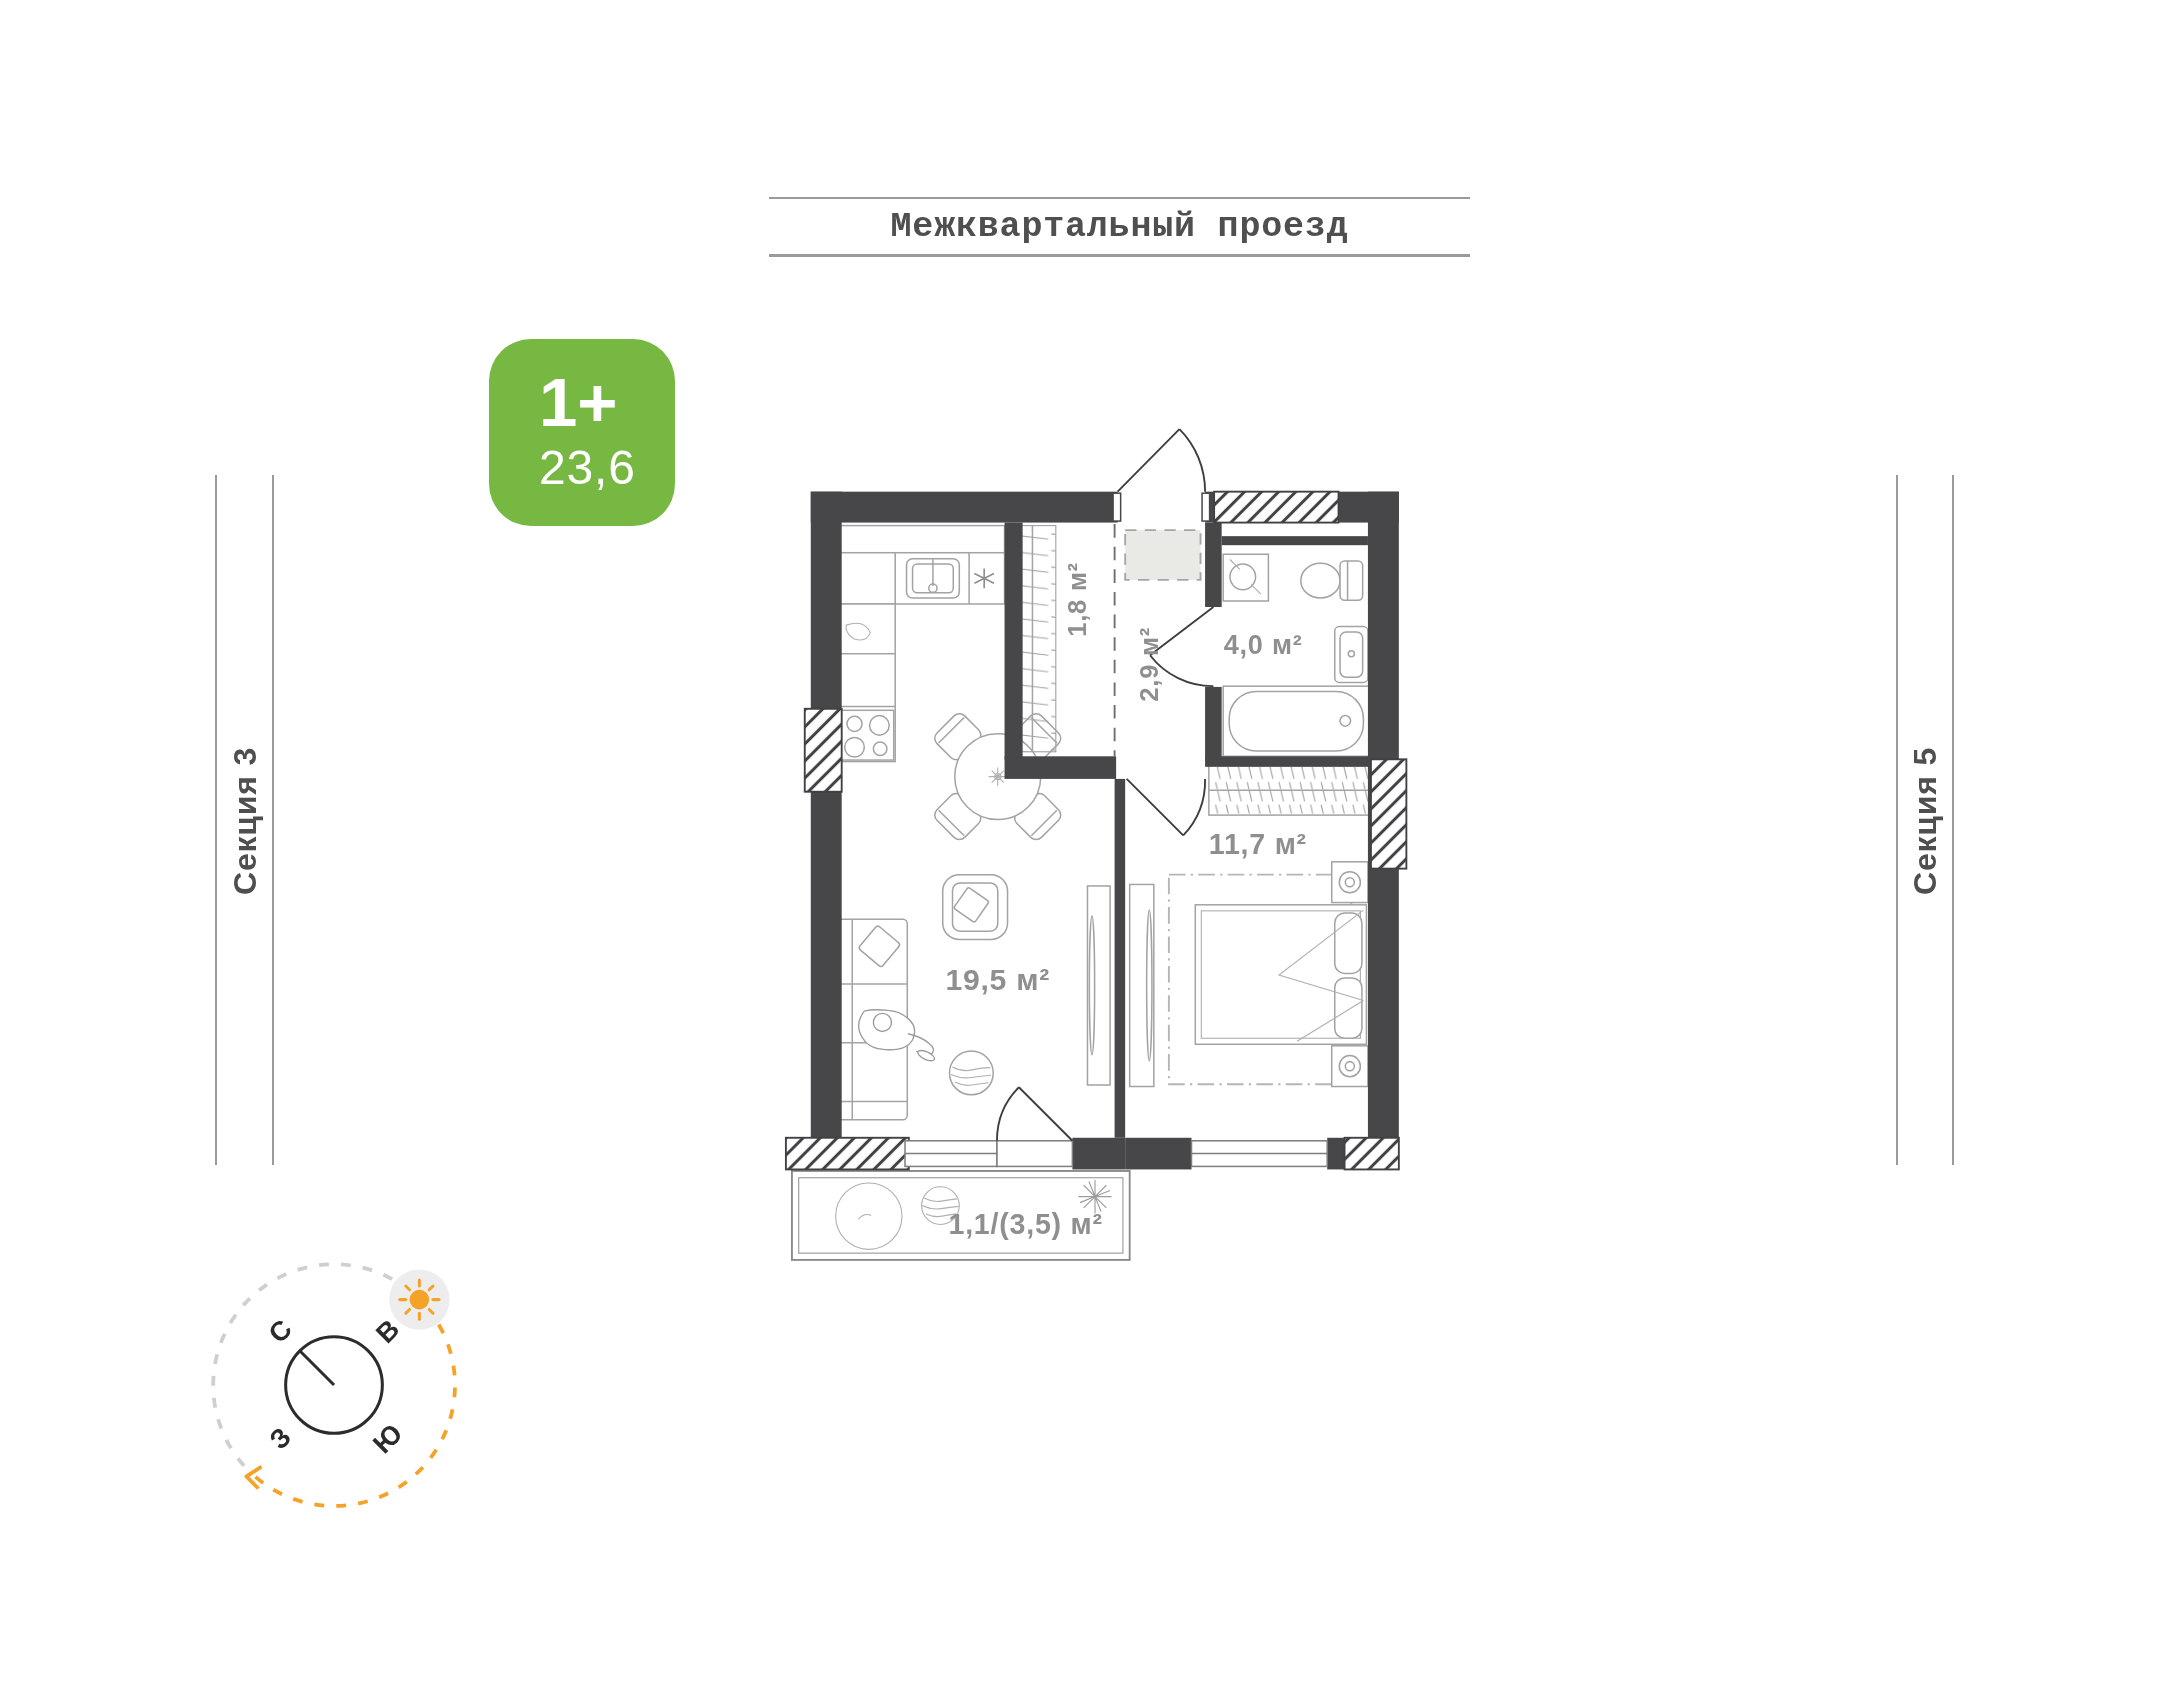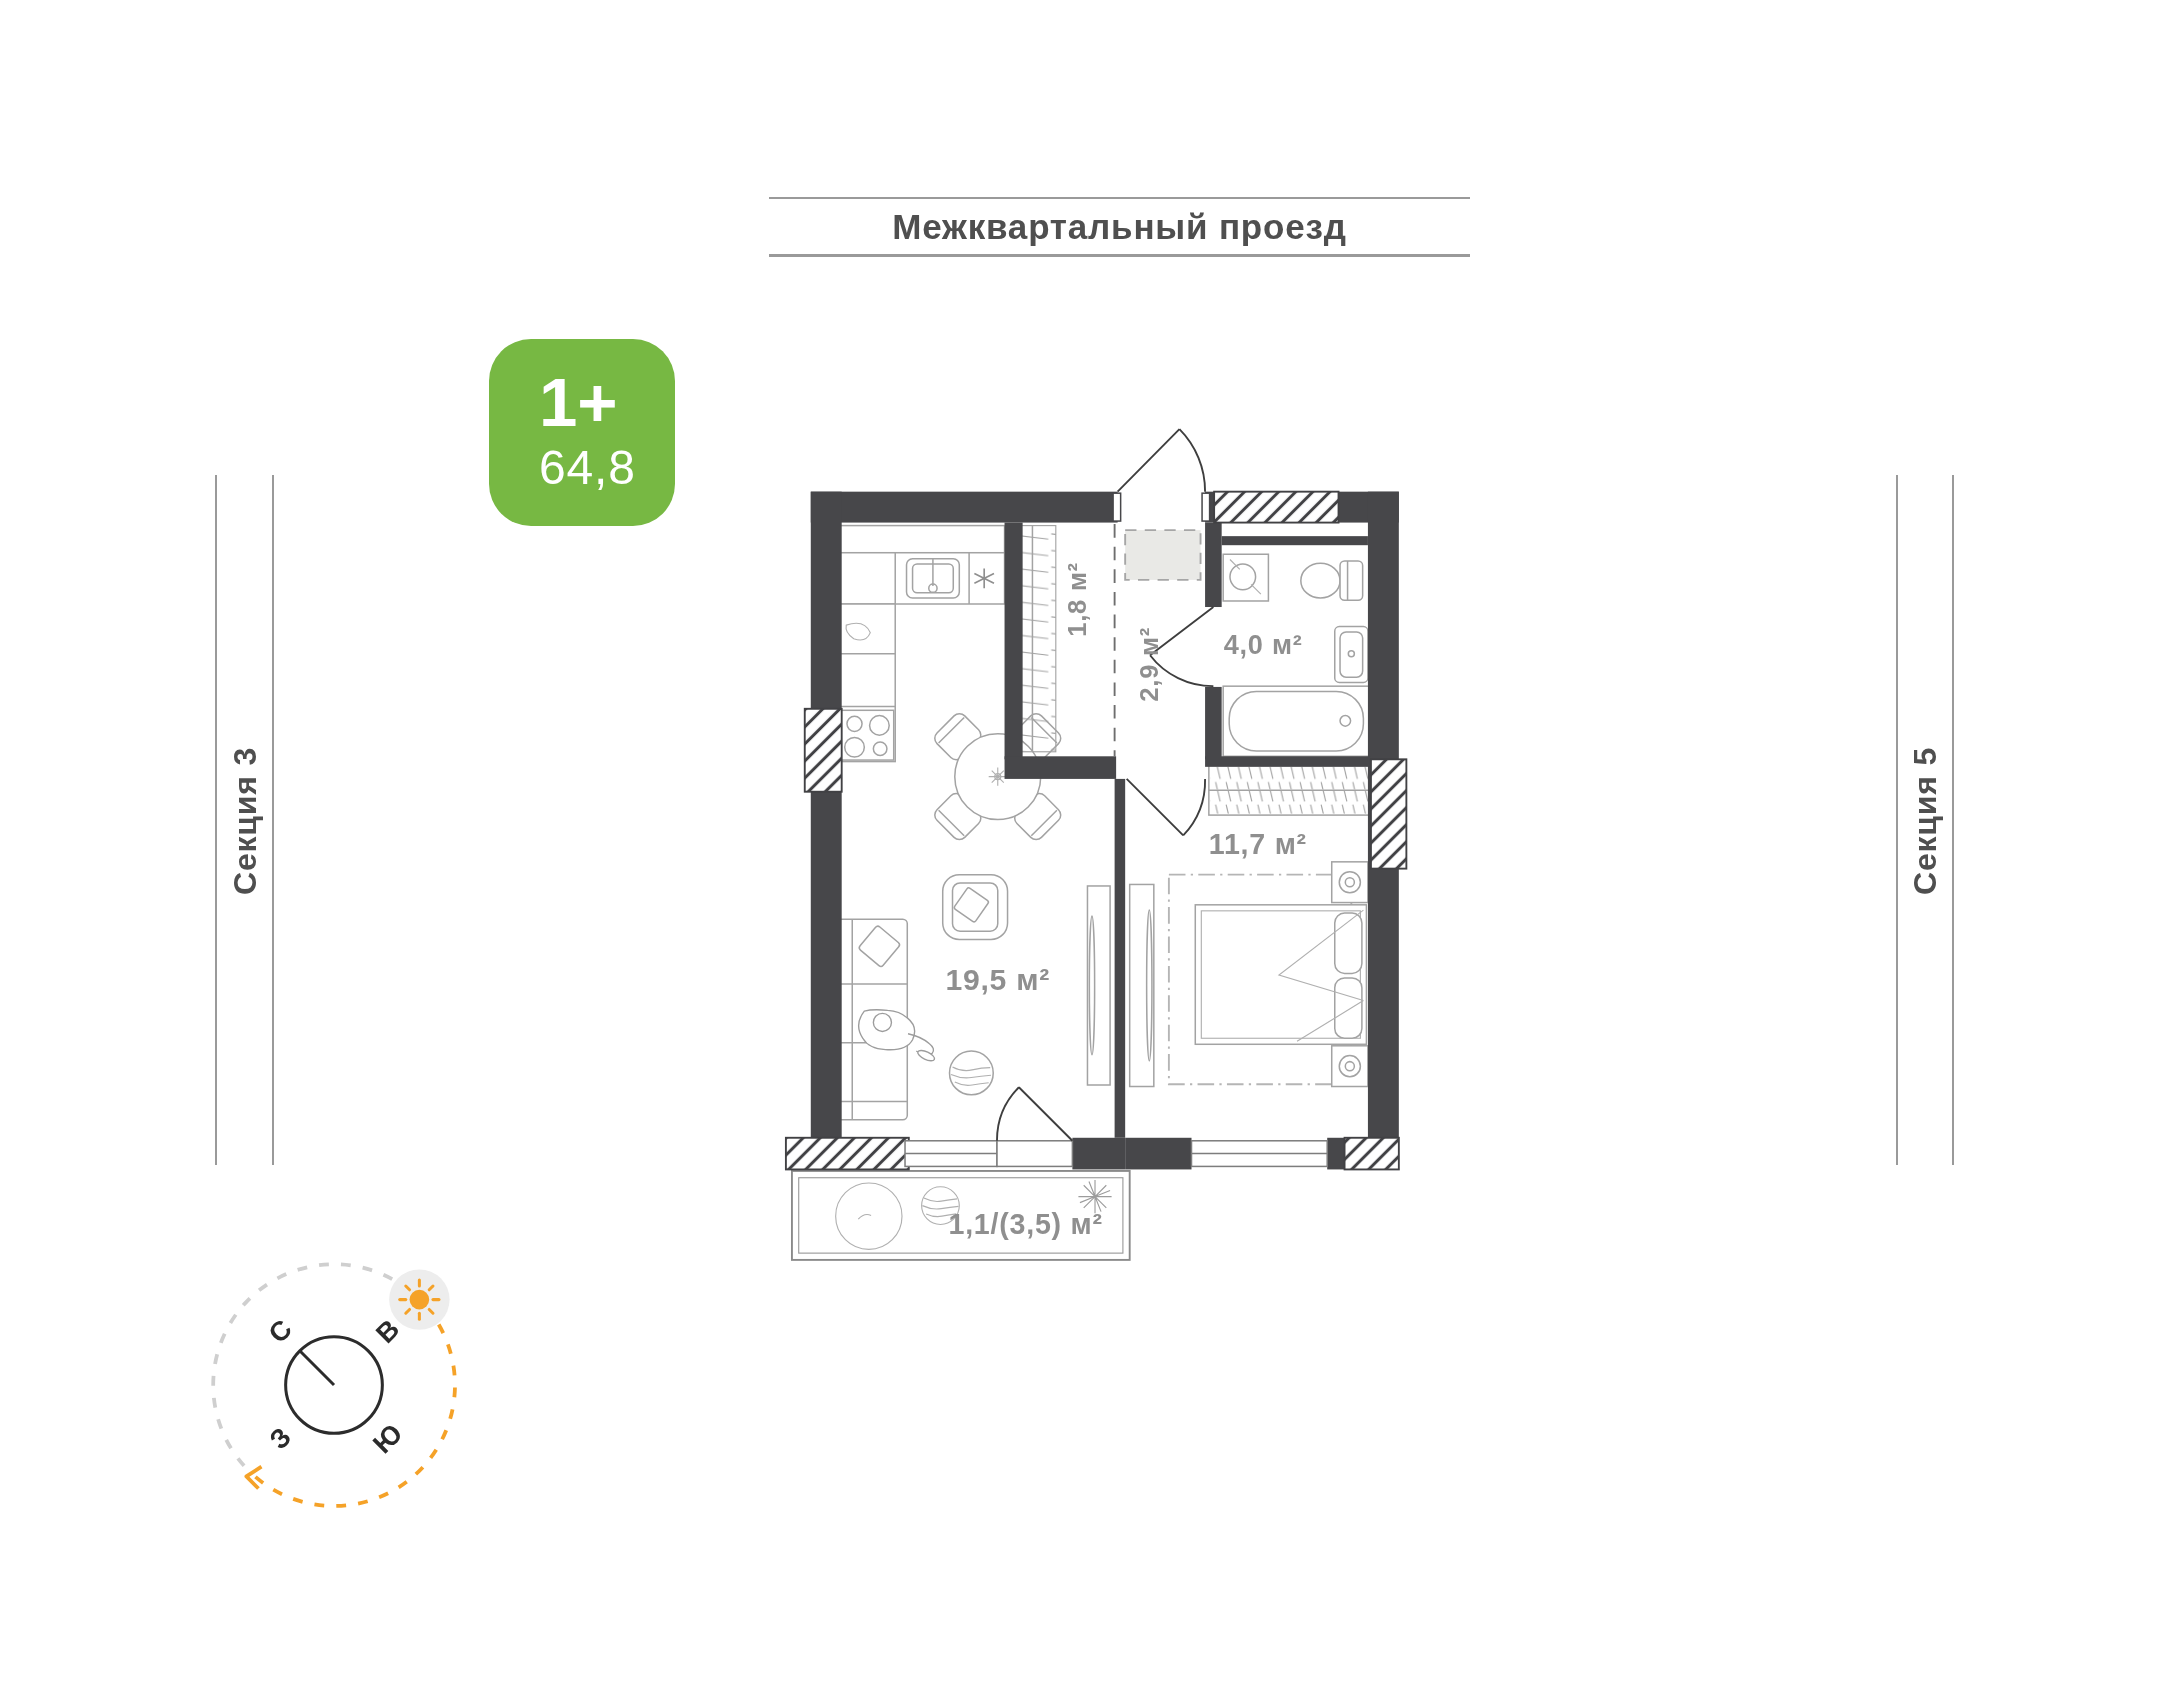--- a/index.html
+++ b/index.html
@@ -2,21 +2,21 @@
 <html style="font-size:12px"><head>
 <meta charset="utf-8">
 <style>
   html,body{margin:0;padding:0;background:#ffffff;}
   .canvas{position:relative;width:2172px;height:1705px;background:#ffffff;overflow:hidden;
           font-family:"Liberation Sans",sans-serif;}
   
   .h-block{position:absolute;left:769px;width:701px;}
   .hline{height:2.3px;background:#9a9a9a;}
   .h-text{height:55px;display:flex;align-items:center;justify-content:center;
-          font-size:35px;font-weight:700;color:#4f4f4f;letter-spacing:0.8px;}
+          font-size:35px;font-weight:700;color:#4f4f4f;letter-spacing:0.8px;font-family:Liberation Mono, monospace;}
   
   .vline{position:absolute;width:2.3px;top:475px;height:690px;background:#9a9a9a;}
   .v-text{position:absolute;transform:translate(-50%,-50%) rotate(-90deg);white-space:nowrap;
           font-size:32px;font-weight:700;color:#4f4f4f;letter-spacing:0.8px;}
   
   .badge{position:absolute;left:489px;top:339px;width:186px;height:187px;border-radius:42px;
          background:#77b843;color:#ffffff;display:flex;flex-direction:column;justify-content:center;
          padding-left:50px;box-sizing:border-box;}
   .badge .t1{font-size:69px;font-weight:700;line-height:0.95;}
   .badge .t2{font-size:48px;font-weight:400;margin-top:4.5px;letter-spacing:0.8px;}
@@ -46,21 +46,21 @@
   <div class="vline" style="left:215px;"></div>
   <div class="vline" style="left:272px;"></div>
   <div class="v-text" style="left:245px;top:821px;">Секция 3</div>
 
   <div class="vline" style="left:1896px;"></div>
   <div class="vline" style="left:1952px;"></div>
   <div class="v-text" style="left:1925px;top:821px;">Секция 5</div>
 
   <div class="badge">
     <div class="t1">1+</div>
-    <div class="t2">64,8</div>
+    <div class="t2">23,6</div>
   </div>
 
   <svg class="plan" viewBox="0 -70 860 1150">
     <defs>
       <pattern id="hatch" patternUnits="userSpaceOnUse" width="16" height="16" patternTransform="rotate(45)">
         <rect width="16" height="16" fill="#ffffff"></rect>
         <line x1="8" y1="0" x2="8" y2="16" stroke="#414144" stroke-width="4"></line>
       </pattern>
       <pattern id="railH" patternUnits="userSpaceOnUse" width="62" height="22">
         <line x1="2" y1="5" x2="60" y2="12" stroke="#a3a3a3" stroke-width="1.5"></line>

